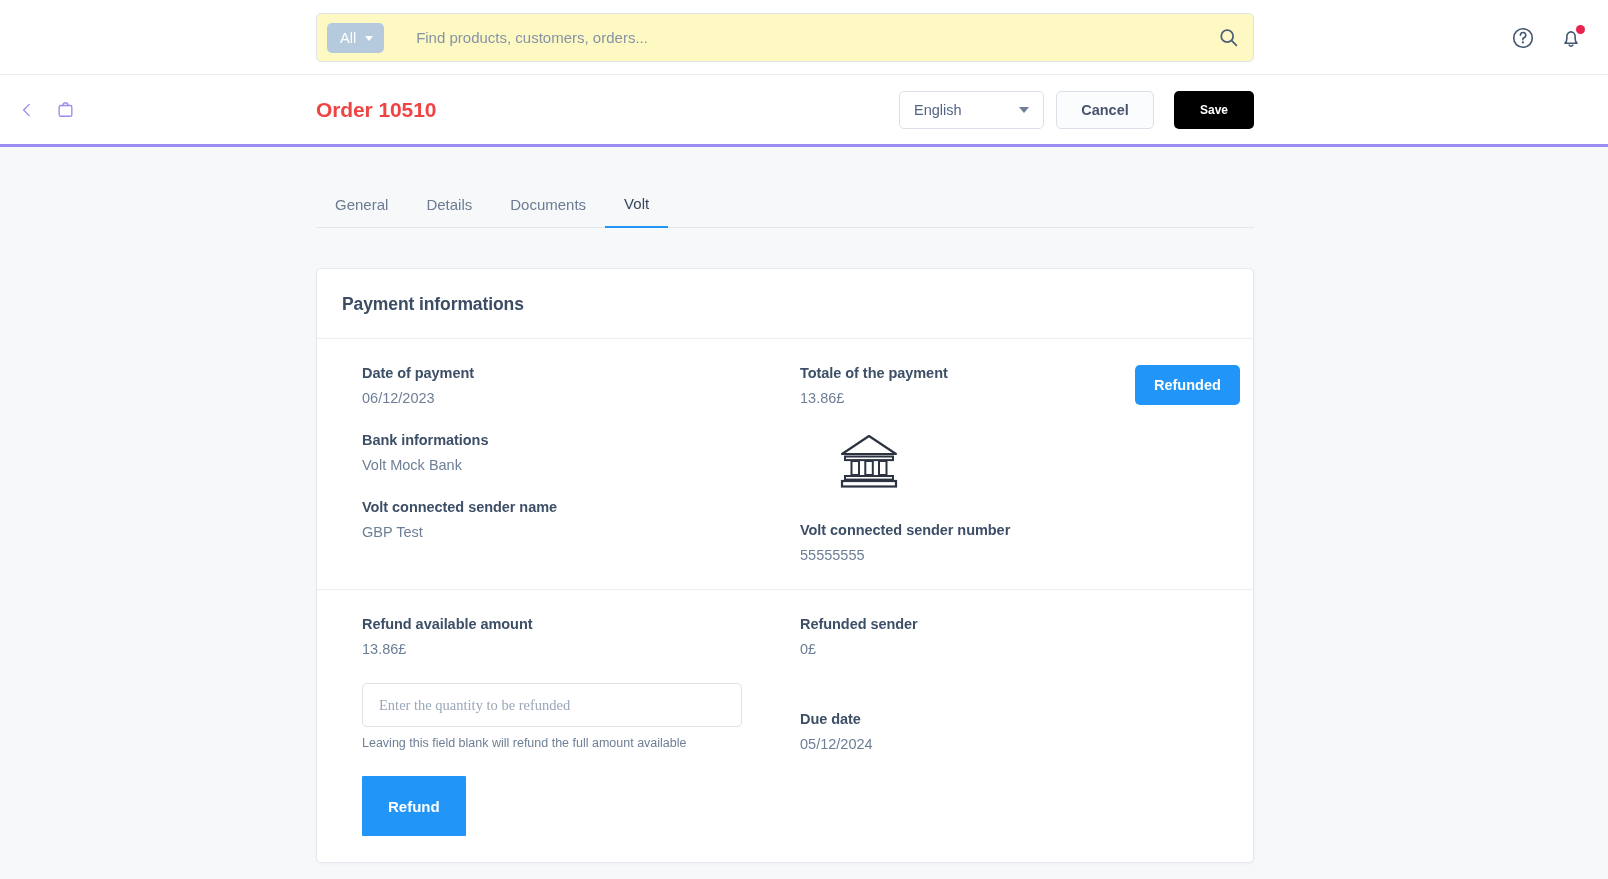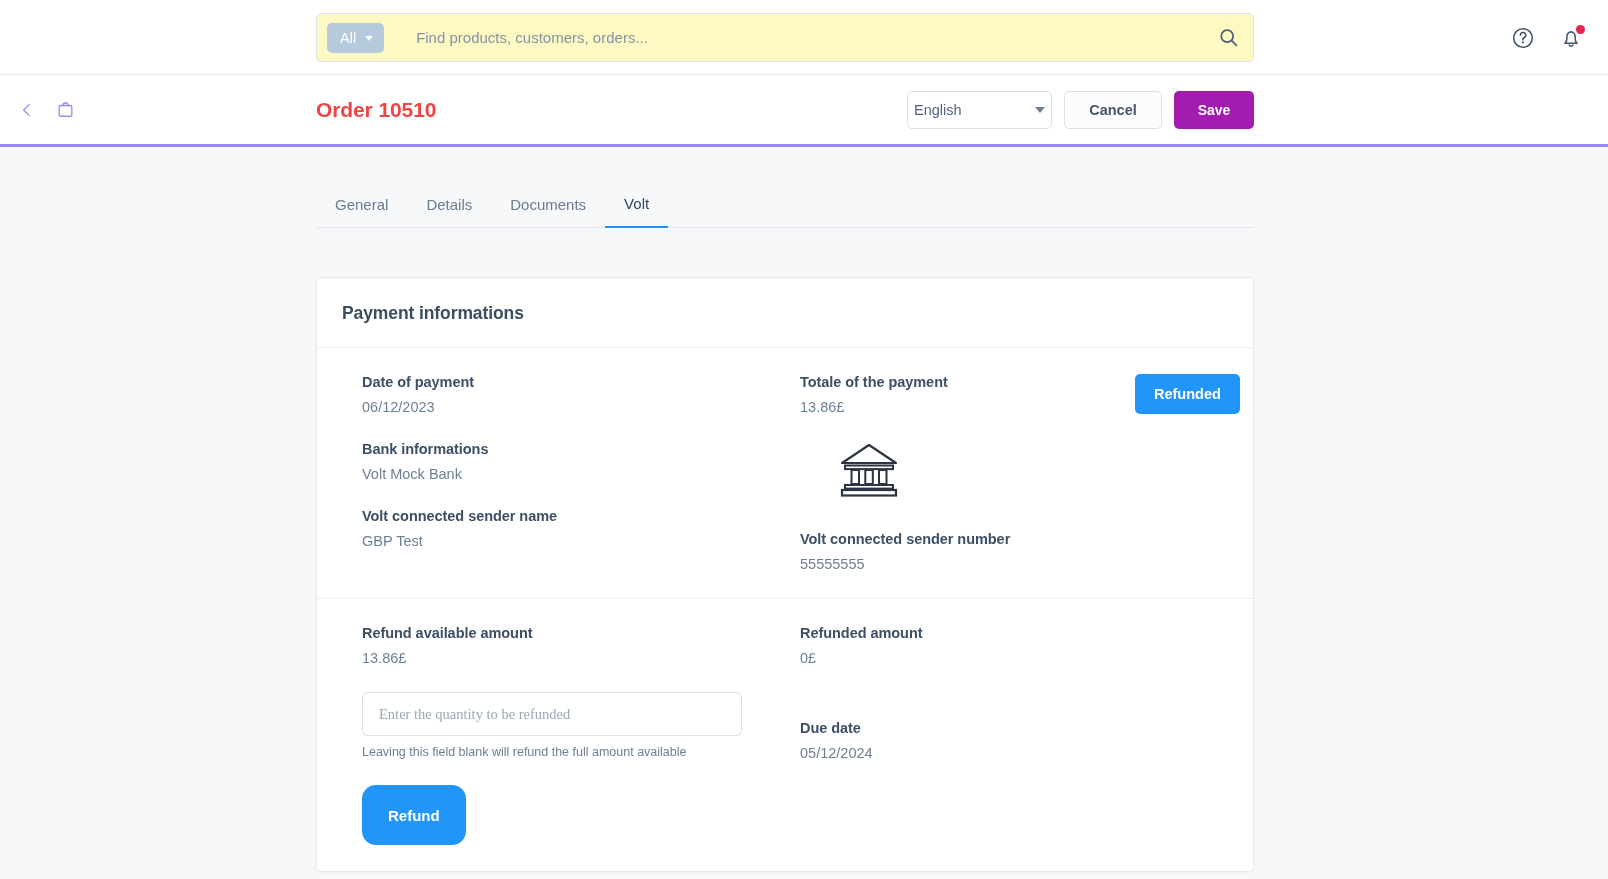--- a/index.html
+++ b/index.html
@@ -156,21 +156,21 @@
 
   .lang-select {
     width: 145px;
     height: 38px;
     background: #ffffff;
     border: 1px solid #dbe0e8;
     border-radius: 5px;
     display: flex;
     align-items: center;
     justify-content: space-between;
-    padding: 0 6px;
+    padding: 0 14px;
     font-size: 14.5px;
     color: #526484;
     cursor: pointer;
     font-family: inherit;
   }
   .lang-select .caret-d {
     width: 0; height: 0;
     border-left: 5px solid transparent;
     border-right: 5px solid transparent;
     border-top: 6px solid #6f7f95;
@@ -186,29 +186,30 @@
     font-size: 14.5px;
     font-weight: 700;
     cursor: pointer;
     font-family: inherit;
     padding: 0 18px;
   }
 
   .btn-save {
     height: 38px;
     min-width: 80px;
-    background: #a21caf;
+    background: #000000;
     border: none;
     border-radius: 5px;
     color: #ffffff;
-    font-size: 14px;
+    font-size: 12px;
     font-weight: 700;
     cursor: pointer;
     font-family: inherit;
     padding: 0 20px;
+    margin-left: 8px;
   }
 
   
   .tabs {
     position: absolute;
     left: 316px;
     top: 186px;
     width: 938px;
     display: flex;
     gap: 0;
@@ -227,21 +228,21 @@
   }
   .tab.active {
     color: #33455c;
     border-bottom: 2.5px solid #2196f8;
   }
 
   
   .card {
     position: absolute;
     left: 316px;
-    top: 277px;
+    top: 268px;
     width: 938px;
     background: #ffffff;
     border: 1px solid #e6eaef;
     border-radius: 5px;
     box-shadow: 0 1px 3px rgba(54,74,99,0.05);
   }
 
   .card-head {
     padding: 25px 25px 23px 25px;
     border-bottom: 1px solid #eceff3;
@@ -319,21 +320,21 @@
     font-size: 12.5px;
     color: #6d7f96;
     margin-top: 9px;
   }
 
   .btn-refund {
     margin-top: 26px;
     height: 60px;
     background: #2196f8;
     border: none;
-    border-radius: 14px;
+    border-radius: 1px;
     color: #ffffff;
     font-size: 15px;
     font-weight: 700;
     cursor: pointer;
     font-family: inherit;
     padding: 16px 26px;
   }
 
   .spacer-28 { height: 28px; }
 </style>
@@ -470,21 +471,21 @@
         </div>
         <div class="field">
           <input class="refund-input" type="text" placeholder="Enter the quantity to be refunded" style="">
           <div class="helper-text">Leaving this field blank will refund the full amount available</div>
           <button class="btn-refund">Refund</button>
         </div>
       </div>
 
       <div class="col-b">
         <div class="field">
-          <div class="field-label">Refunded amount</div>
+          <div class="field-label">Refunded sender</div>
           <div class="field-value">0£</div>
         </div>
         <div class="spacer-28"></div>
         <div class="field">
           <div class="field-label">Due date</div>
           <div class="field-value">05/12/2024</div>
         </div>
       </div>
 
       <div class="col-c"></div>

